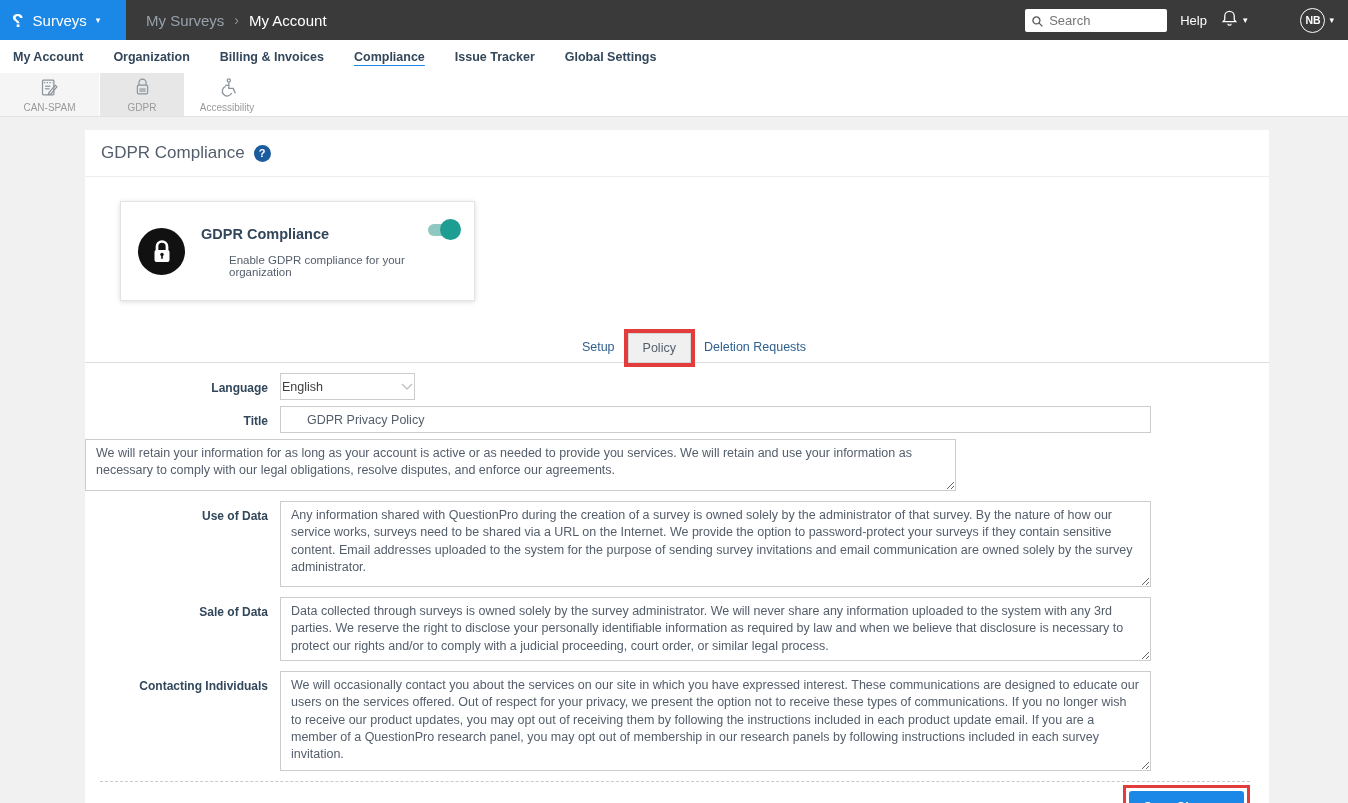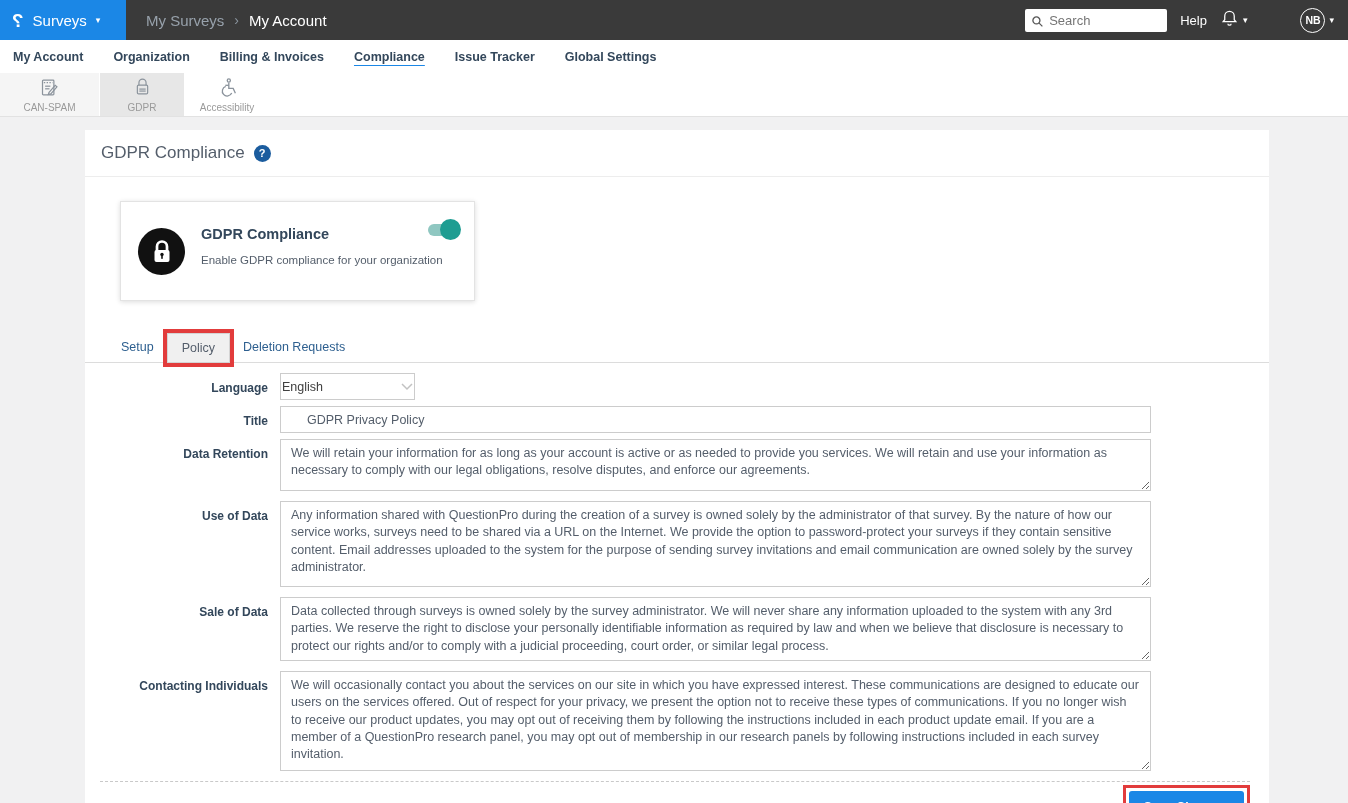--- a/index.html
+++ b/index.html
@@ -38,26 +38,26 @@
   
   .panel { position:absolute; left:85px; top:130px; width:1184px; height:673px; background:#fff; }
   .panel-title-row { display:flex; align-items:center; gap:9px; padding:13px 16px; border-bottom:1px solid #ededed; }
   .panel-title { font-size:17px; color:#545e6b; }
   .help-circle { width:17px; height:17px; border-radius:50%; background:#1b5c9e; color:#fff; font-size:11px; font-weight:bold; display:flex; align-items:center; justify-content:center; cursor:pointer; }
 
   
   .gdpr-card { margin:24px 0 0 35px; width:355px; height:100px; background:#fff; border:1px solid #e3e3e3; box-shadow:0 1px 5px rgba(0,0,0,.14); position:relative; padding:20px 18px 0 80px; }
   .lock-circle { position:absolute; left:17px; top:26px; width:47px; height:47px; border-radius:50%; background:#111; display:flex; align-items:center; justify-content:center; }
   .card-title { font-size:14.5px; font-weight:bold; color:#33475b; margin-top:4px; }
-  .card-sub { font-size:11.5px; color:#545e6b; margin-top:12px; }
+  .card-sub { font-size:11.5px; color:#545e6b; margin-top:12px;margin-left:28px; }
   .toggle { position:absolute; right:16px; top:22px; width:30px; height:12px; border-radius:7px; background:#8fc7c1; cursor:pointer; }
   .toggle .knob { position:absolute; right:-3px; top:-5px; width:21px; height:21px; border-radius:50%; background:#1e9d92; }
 
   
-  .ptabs { margin-top:28px; padding-left:34px; border-bottom:1px solid #dcdcdc; display:flex; align-items:flex-end; gap:7px; height:34px; }
+  .ptabs { margin-top:28px; padding-left:34px; border-bottom:1px solid #dcdcdc; display:flex; align-items:flex-end; gap:7px; height:34px;justify-content:center; }
   .ptab-link { font-size:12.5px; color:#2d5f8f; padding:8px 2px; cursor:pointer; }
   .red-box { border:4px solid #e23c3c; position:relative; z-index:2; margin-bottom:-5px; background:#fff; }
   .ptab-active { background:#f0f0f0; border:1px solid #d4d4d4; font-size:12.5px; color:#545e6b; padding:7px 14px; cursor:pointer; }
 
   
   .form { margin-top:10px; }
   .frow { display:flex; margin-bottom:6px; }
   .flabel { width:195px; text-align:right; padding-right:12px; padding-top:8px; font-size:12px; font-weight:bold; color:#33475b; flex:none; }
   .fctrl { flex:none; }
   .sel { width:135px; height:27px; border:1px solid #cccccc; display:flex; align-items:center; justify-content:space-between; padding:0 1px; font-size:12.5px; color:#404040; cursor:pointer; background:#fff; }
@@ -199,21 +199,20 @@
               <path d="M1 1l5 5 5-5" stroke="#c2c2c2" stroke-width="1.5" fill="none"></path>
             </svg>
         </div>
       </div>
     </div>
     <div class="frow">
       <div class="flabel">Title</div>
       <div class="fctrl"><input class="txt-input" value="GDPR Privacy Policy" style=""></div>
     </div>
     <div class="frow">
-      <div class="flabel">Data Retention</div>
       <div class="fctrl"><textarea class="ta ta-dr" style="">We will retain your information for as long as your account is active or as needed to provide you services. We will retain and use your information as necessary to comply with our legal obligations, resolve disputes, and enforce our agreements.</textarea></div>
     </div>
     <div class="frow">
       <div class="flabel">Use of Data</div>
       <div class="fctrl"><textarea class="ta ta-uod" style="">Any information shared with QuestionPro during the creation of a survey is owned solely by the administrator of that survey. By the nature of how our service works, surveys need to be shared via a URL on the Internet. We provide the option to password-protect your surveys if they contain sensitive content. Email addresses uploaded to the system for the purpose of sending survey invitations and email communication are owned solely by the survey administrator.</textarea></div>
     </div>
     <div class="frow">
       <div class="flabel">Sale of Data</div>
       <div class="fctrl"><textarea class="ta ta-sod" style="">Data collected through surveys is owned solely by the survey administrator. We will never share any information uploaded to the system with any 3rd parties. We reserve the right to disclose your personally identifiable information as required by law and when we believe that disclosure is necessary to protect our rights and/or to comply with a judicial proceeding, court order, or similar legal process.</textarea></div>
     </div>

